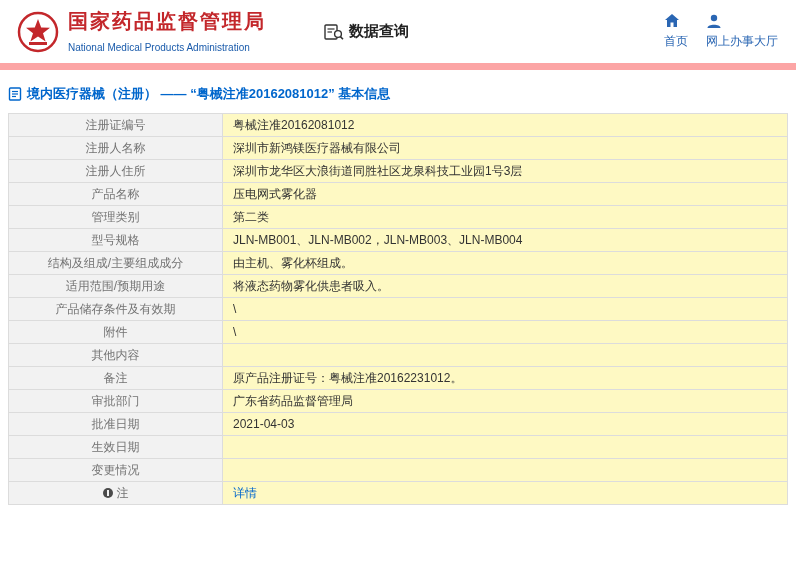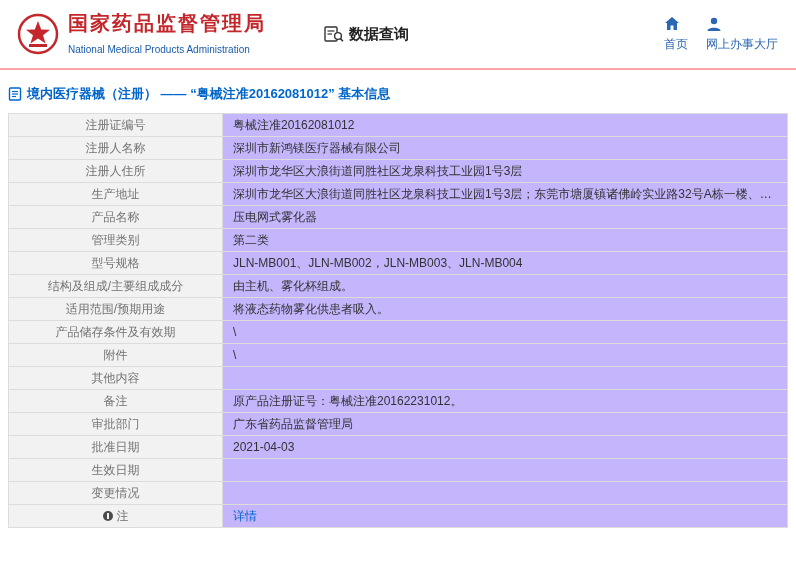--- a/index.html
+++ b/index.html
@@ -15,35 +15,35 @@
     width:796px;height:562px;
     background:#ffffff;
     font-family:"Liberation Sans","DejaVu Sans",sans-serif;
     font-size:12px;color:#333;
     overflow:hidden;
   }
   
   .header{
     display:flex;align-items:center;
     height:70px;padding:0 18px 0 16px;
-    border-bottom:2px solid #fca5a5;
+    border-bottom:7px solid #fca5a5;
     background:#fff;
   }
   .logo-area{display:flex;align-items:center;}
   .emblem{width:44px;height:44px;flex:0 0 44px;}
   .org-names{margin-left:8px;line-height:1.15;}
   .org-cn{
     color:var(--brand-red);font-size:20px;font-weight:bold;
     letter-spacing:2px;white-space:nowrap;
   }
   .org-en{
     color:var(--brand-blue);font-size:10px;margin-top:9px;white-space:nowrap;
   }
   .query{
-    display:flex;margin-left:58px;
+    display:flex;align-items:center;margin-left:58px;
     font-size:15px;font-weight:bold;color:#222;white-space:nowrap;
   }
   .query .q-icon{width:20px;height:18px;margin-right:5px;}
   .header-spacer{flex:1;}
   .nav-item{
     display:flex;flex-direction:column;
     margin-left:18px;text-decoration:none;cursor:pointer;
     color:#2a66b3;font-size:12px;white-space:nowrap;
   }
   .nav-item .n-icon{width:16px;height:16px;margin-bottom:4px;}
@@ -62,21 +62,21 @@
   table.info td{
     border:1px solid var(--border-gray);
     height:23px;padding:2px 10px;
     font-size:12px;color:#333;vertical-align:middle;
     overflow:hidden;white-space:nowrap;text-overflow:ellipsis;
   }
   table.info td.label{
     width:214px;background:var(--label-bg);
     text-align:center;color:#737373;
   }
-  table.info td.value{background:#c4b5fd;text-align:left;}
+  table.info td.value{background:#fef9c3;text-align:left;}
   table.info a{
     color:var(--link-blue);text-decoration:none;cursor:pointer;
   }
   .note-icon{
     display:inline-block;width:10px;height:10px;border-radius:50%;
     background:#4a4a4a;margin-right:4px;vertical-align:-1px;
     position:relative;
   }
   .note-icon::after{
     content:"";position:absolute;left:4px;top:2px;width:2px;height:6px;
@@ -157,24 +157,20 @@
         </tr>
         <tr>
           <td class="label">注册人名称</td>
           <td class="value">深圳市新鸿镁医疗器械有限公司</td>
         </tr>
         <tr>
           <td class="label">注册人住所</td>
           <td class="value">深圳市龙华区大浪街道同胜社区龙泉科技工业园1号3层</td>
         </tr>
         <tr>
-          <td class="label">生产地址</td>
-          <td class="value">深圳市龙华区大浪街道同胜社区龙泉科技工业园1号3层；东莞市塘厦镇诸佛岭实业路32号A栋一楼、二楼</td>
-        </tr>
-        <tr>
           <td class="label">产品名称</td>
           <td class="value">压电网式雾化器</td>
         </tr>
         <tr>
           <td class="label">管理类别</td>
           <td class="value">第二类</td>
         </tr>
         <tr>
           <td class="label">型号规格</td>
           <td class="value">JLN-MB001、JLN-MB002，JLN-MB003、JLN-MB004</td>

